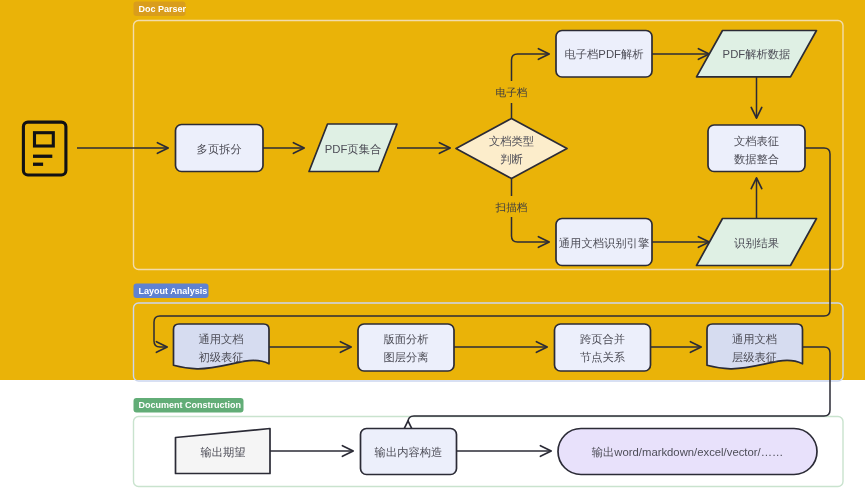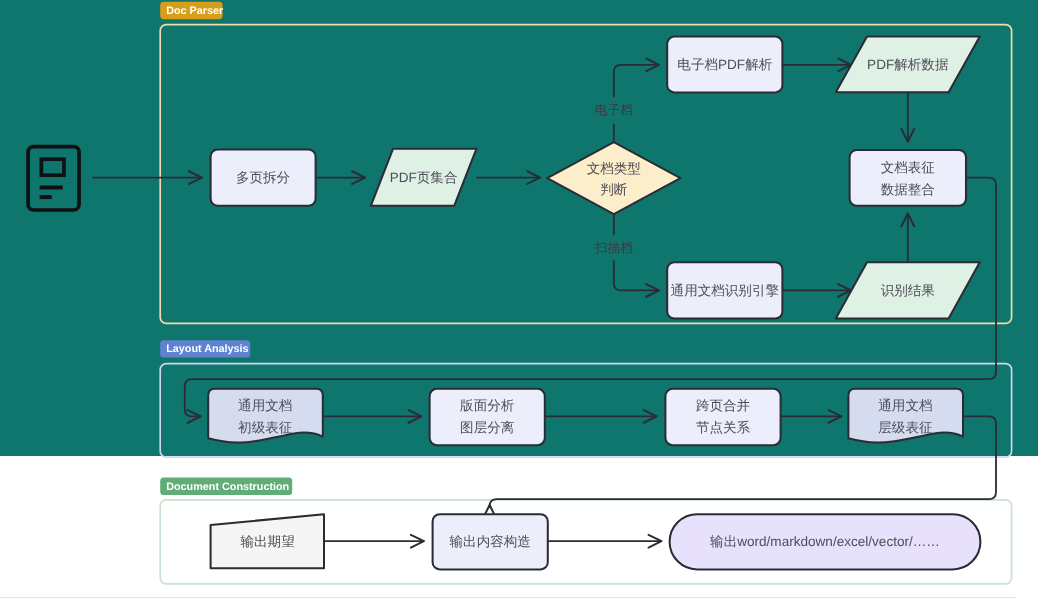--- a/index.html
+++ b/index.html
@@ -1,18 +1,18 @@
 <!DOCTYPE html>
 <html><head>
 <meta charset="utf-8">
 <title>Doc Parser Flowchart</title>
 <style>
   html,body{margin:0;padding:0;background:#ffffff;}
   body{width:865px;height:498px;overflow:hidden;font-family:"Liberation Sans",sans-serif;}
-  #stage{position:relative;width:865px;height:380px;background:#0f766e;text-decoration:underline;}
+  #stage{position:relative;width:865px;height:380px;background:#eab308;text-decoration:underline;}
   svg{display:block;}
   .nodeText{font-family:"Liberation Sans",sans-serif;font-size:11.3px;fill:#4d4d57;text-anchor:middle;dominant-baseline:central;}
   .edgeLabel{font-family:"Liberation Sans",sans-serif;font-size:10.6px;fill:#3b3b42;text-anchor:middle;dominant-baseline:central;}
   .clusterLabel{font-family:"Liberation Sans",sans-serif;font-size:9px;font-weight:bold;fill:#ffffff;dominant-baseline:middle;}
   .shape{stroke:#2b2b36;stroke-width:1.7;stroke-linejoin:round;}
   .edge{fill:none;stroke:#2b2b36;stroke-width:1.5;stroke-linecap:butt;}
 </style>
 </head>
 <body>
 

